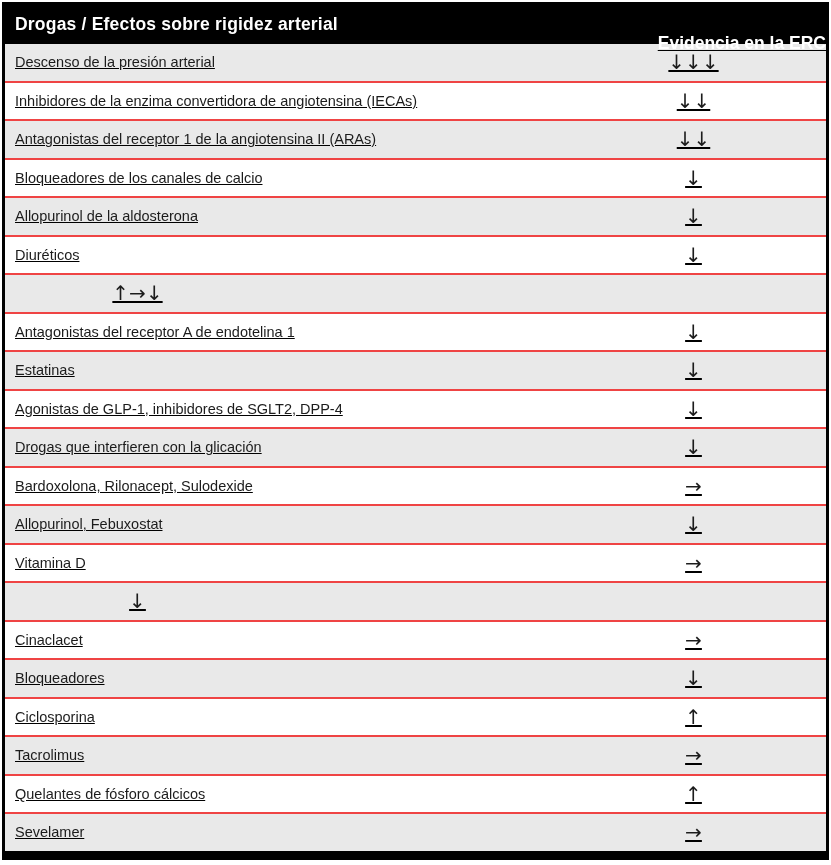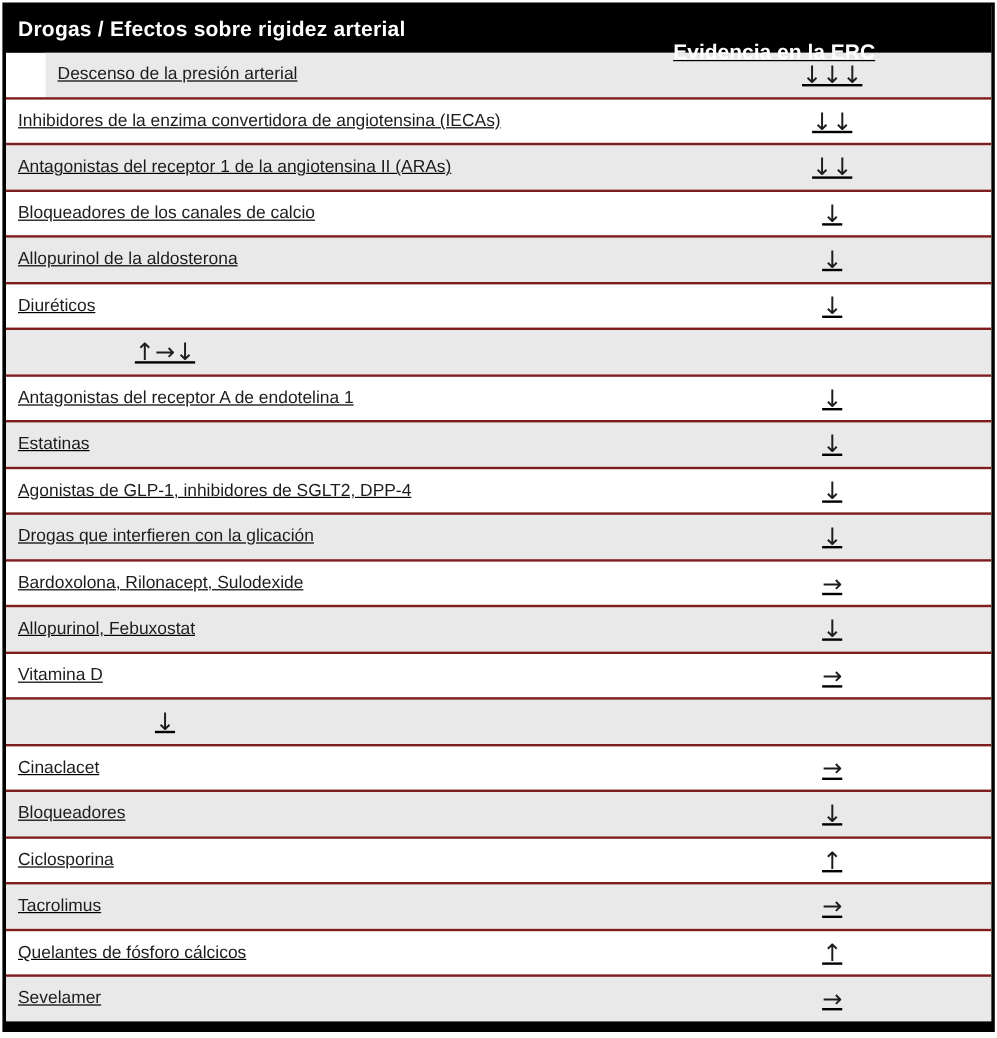--- a/index.html
+++ b/index.html
@@ -34,33 +34,32 @@
     font-weight: bold;
     font-size: 17.5px;
   }
   .thead .col-drug {
     flex: 1;
     padding-left: 10px;
     letter-spacing: 0.2px;
   }
   .thead .col-evidence {
     width: 265px;
-    text-align: left;
+    text-align: right;
     margin-top: 37px;
   }
   .row {
     display: flex;
     align-items: center;
     height: 36.5px;
-    border-top: 2px solid #7f1d1d;
+    border-top: 2px solid #ef4444;
     box-sizing: content-box;
   }
   .row:first-child {
     border-top: none;
-    margin-left: 33px;
   }
   .row.shade { background: #e9e9e9; }
   .row.plain { background: #ffffff; }
   .cell.drug {
     flex: 1;
     padding-left: 10px;
     font-size: 14.5px;
     color: #1c1c1c;
     white-space: nowrap;
     overflow: hidden;

